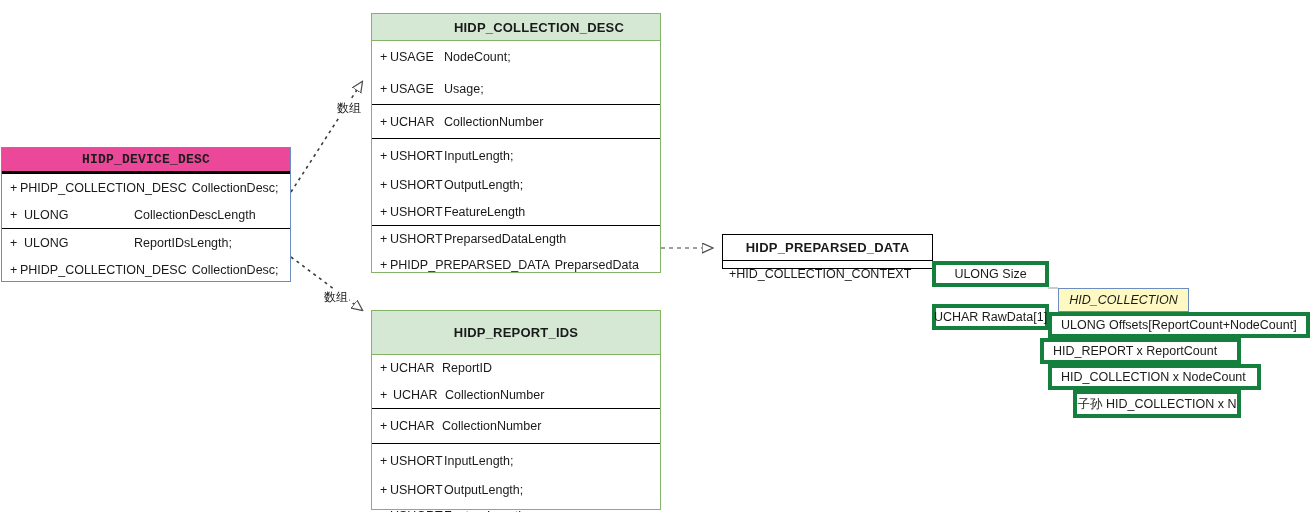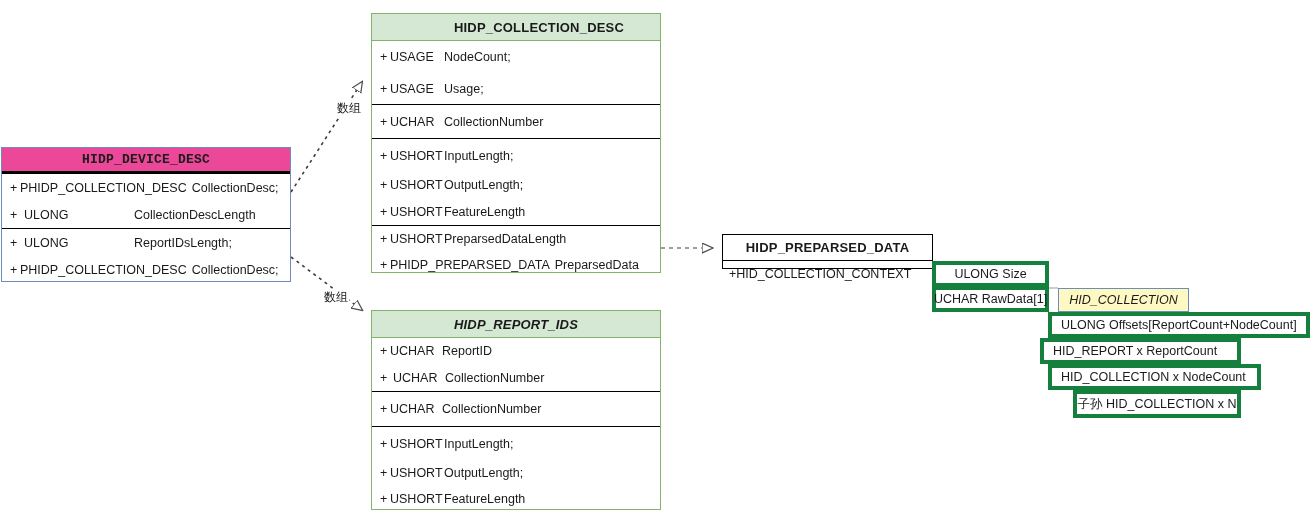--- a/index.html
+++ b/index.html
@@ -211,21 +211,21 @@
       </div>
       <div class="uml-row" style="height:26px;">
         <span class="plus">+</span>
         <span class="typ" style="">PHIDP_PREPARSED_DATA</span>
         <span class="nm" style="margin-left:5px;">PreparsedData</span>
       </div>
     </div>
   </div>
 
   <div class="uml-box green" style="left:371px; top:310px; width:290px; height:200px;">
-    <div class="uml-title green" style="height:27px;font-style:italic;">HIDP_REPORT_IDS</div>
+    <div class="uml-title green" style="height:44px;">HIDP_REPORT_IDS</div>
 
     <div class="uml-section">
       <div class="uml-row" style="height:26px;">
         <span class="plus">+</span>
         <span class="typ" style="width:52px;">UCHAR</span>
         <span class="nm">ReportID</span>
       </div>
       <div class="uml-row" style="height:27px;">
         <span class="plus" style="width:13px;">+</span>
         <span class="typ" style="width:52px;">UCHAR</span>
@@ -263,21 +263,21 @@
   <div class="uml-box black" style="left:722px; top:234px; width:211px; height:35px;">
     <div class="uml-title black" style="height:26px;">HIDP_PREPARSED_DATA</div>
     <div class="uml-section" style="border-top:none;">
       <div class="uml-row" style="height:26px; padding-left:6px;">
         <span class="nm">+HID_COLLECTION_CONTEXT</span>
       </div>
     </div>
   </div>
 
   <div class="cell-box" style="left:932px; top:261px; width:117px; height:26px;">ULONG Size</div>
-  <div class="cell-box" style="left:932px; top:286px; width:117px; height:26px;">UCHAR RawData[1]</div>
+  <div class="cell-box" style="left:932px; top:304px; width:117px; height:26px;">UCHAR RawData[1]</div>
 
   <div class="cell-box hdr-blue" style="left:1058px; top:288px; width:131px; height:24px; font-weight:normal;">HID_COLLECTION</div>
 
   <div class="cell-box left-pad" style="left:1048px; top:312px; width:262px; height:26px; padding-left:9px;">ULONG Offsets[ReportCount+NodeCount]</div>
 
   <div class="cell-box left-pad" style="left:1048px; top:364px; width:213px; height:26px; padding-left:9px;">HID_COLLECTION x NodeCount</div>
 
   <div class="cell-box left-pad" style="left:1040px; top:338px; width:201px; height:26px; padding-left:9px;">HID_REPORT x ReportCount</div>
 
   <div class="cell-box" style="left:1073px; top:390px; width:168px; height:28px;">子孙 HID_COLLECTION x N</div>

